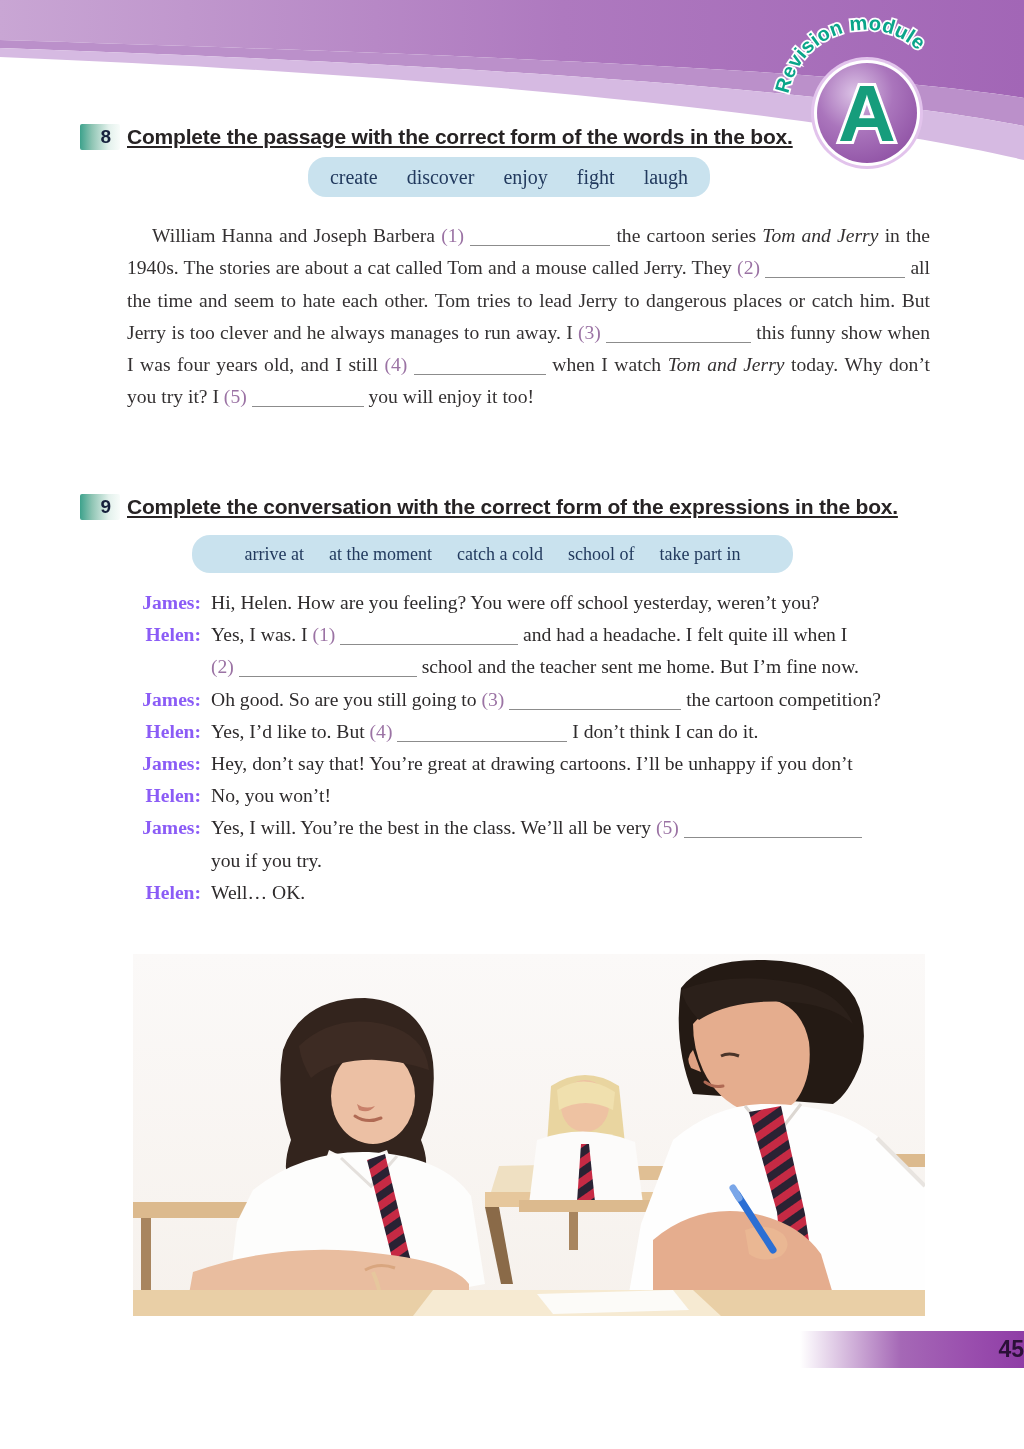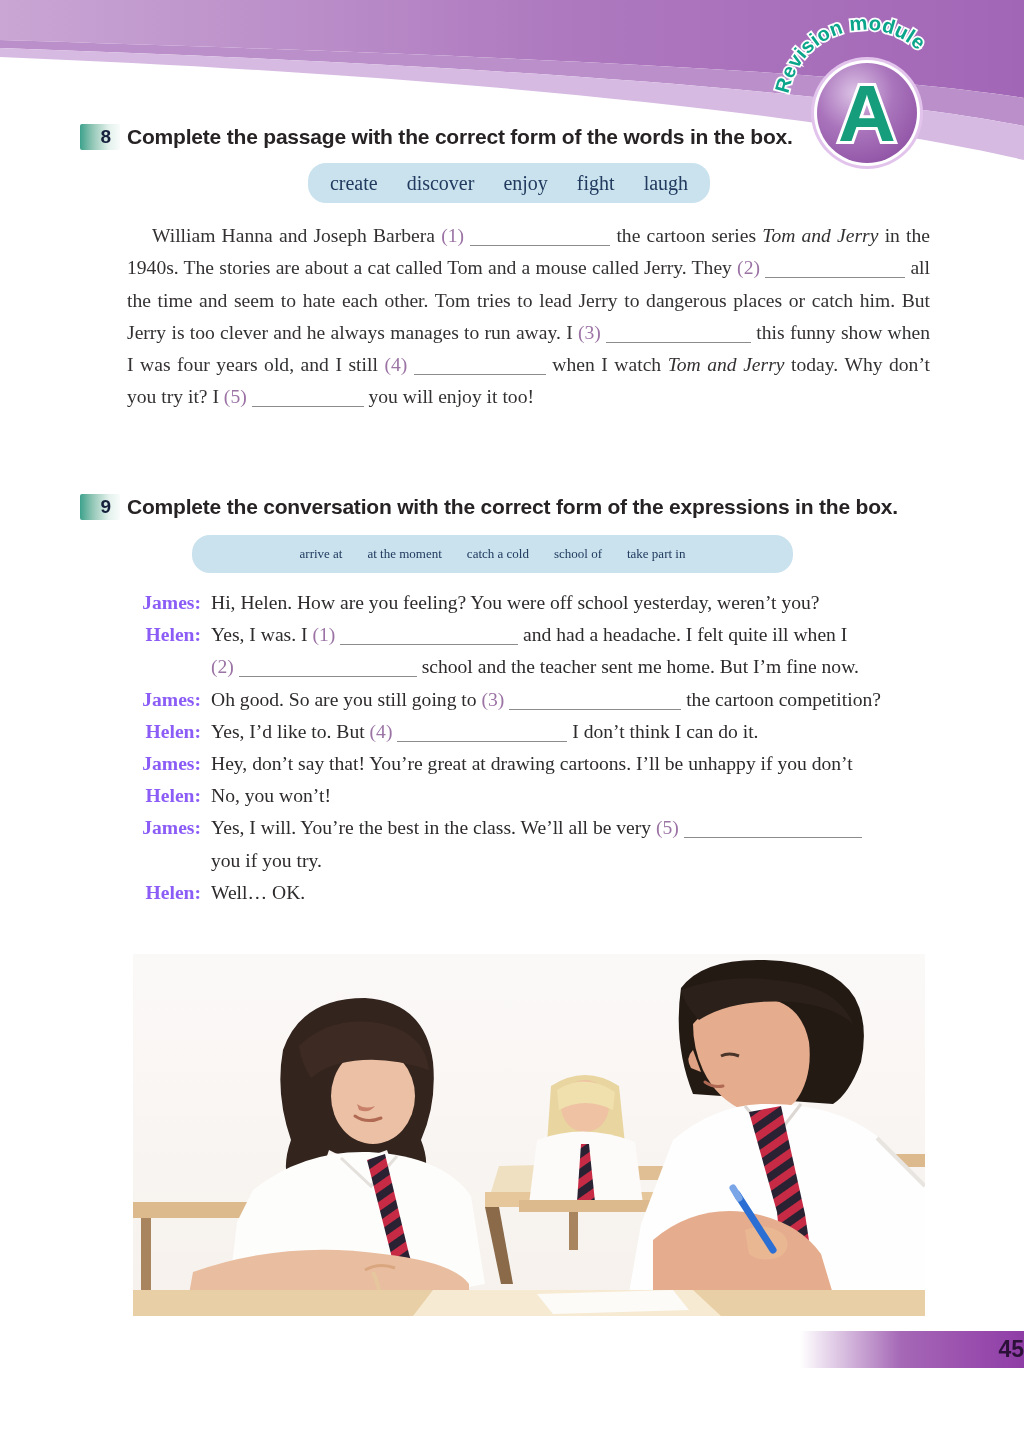--- a/index.html
+++ b/index.html
@@ -12,28 +12,28 @@
 
   
   .badge-svg{left:762px;top:10px;width:214px;height:178px;}
 
   
   .num-badge{width:40px;height:26px;border-radius:2px;
     background:linear-gradient(90deg,#3da28c 0%,#8fc5b4 30%,#e3f1ec 72%,#f8fcfa 100%);
     color:#16203c;font-family:"Liberation Sans",sans-serif;font-weight:bold;font-size:19px;
     line-height:26px;text-align:right;padding-right:9px;box-sizing:border-box;}
   .ex-title{font-family:"Liberation Sans",sans-serif;font-weight:bold;font-size:21px;
-    color:#272324;letter-spacing:-0.2px;line-height:28px;}
+    color:#272324;letter-spacing:-0.2px;line-height:28px;text-decoration:underline;}
 
   
   .word-box{background:#c9e2ee;border-radius:18px;display:flex;align-items:center;
     justify-content:center;color:#223a5e;font-size:20px;}
   .word-box .word{white-space:nowrap;}
   .wb8{gap:29px;}
-  .wb9{gap:25px;font-size:13px;}
+  .wb9{gap:25px;font-size:18px;}
 
   
   .passage{font-size:19.6px;line-height:32.3px;color:#343132;text-align:justify;
     text-indent:25px;}
   .it{font-style:italic;margin-top:37px;}
   .num{color:#9b73a4;}
   .blank{display:inline-block;border-bottom:1.5px solid #8c8c8c;height:12px;
     vertical-align:-4px;}
 
   
@@ -83,21 +83,21 @@
     <circle cx="105" cy="103" r="50" fill="url(#sph)"></circle>
     <text x="105" y="131" text-anchor="middle" font-family="Liberation Sans, sans-serif" font-weight="bold" font-size="80" fill="#169d7c" stroke="#ffffff" stroke-width="6" paint-order="stroke">A</text>
     <text font-family="Liberation Sans, sans-serif" font-weight="bold" font-size="20" fill="#0aa58a" stroke="#ffffff" stroke-width="3.5" paint-order="stroke" letter-spacing="0.5">
       <textPath href="#arcT" startOffset="2">Revision module</textPath>
     </text>
   </svg>
 
   <div class="abs num-badge" style="left:80px;top:124px;">8</div>
   <div class="abs ex-title" style="left:127px;top:123px;width:810px;">Complete the passage with the correct form of the words in the box.</div>
 
-  <div class="abs word-box wb8" style="left:308px;top:163px;width:402px;height:40px;">
+  <div class="abs word-box wb8" style="left:308px;top:157px;width:402px;height:40px;">
       <span class="word">create</span>
       <span class="word">discover</span>
       <span class="word">enjoy</span>
       <span class="word">fight</span>
       <span class="word">laugh</span>
     </div>
 
   <div class="abs passage" style="left:127px;top:220px;width:803px;"><span>William Hanna and Joseph Barbera </span><span class="num">(1) </span><span class="blank" style="width: 140px;"></span><span> the cartoon series </span><span class="it">Tom and Jerry</span><span> in the 1940s. The stories are about a cat called Tom and a mouse called Jerry. They </span><span class="num">(2) </span><span class="blank" style="width: 140px;"></span><span> all the time and seem to hate each other. Tom tries to lead Jerry to dangerous places or catch him. But Jerry is too clever and he always manages to run away. I </span><span class="num">(3) </span><span class="blank" style="width: 145px;"></span><span> this funny show when I was four years old, and I still </span><span class="num">(4) </span><span class="blank" style="width: 132px;"></span><span> when I watch </span><span class="it">Tom and Jerry</span><span> today. Why don’t you try it? I </span><span class="num">(5) </span><span class="blank" style="width: 112px;"></span><span> you will enjoy it too!</span></div>
 
   <div class="abs num-badge" style="left:80px;top:494px;">9</div>

